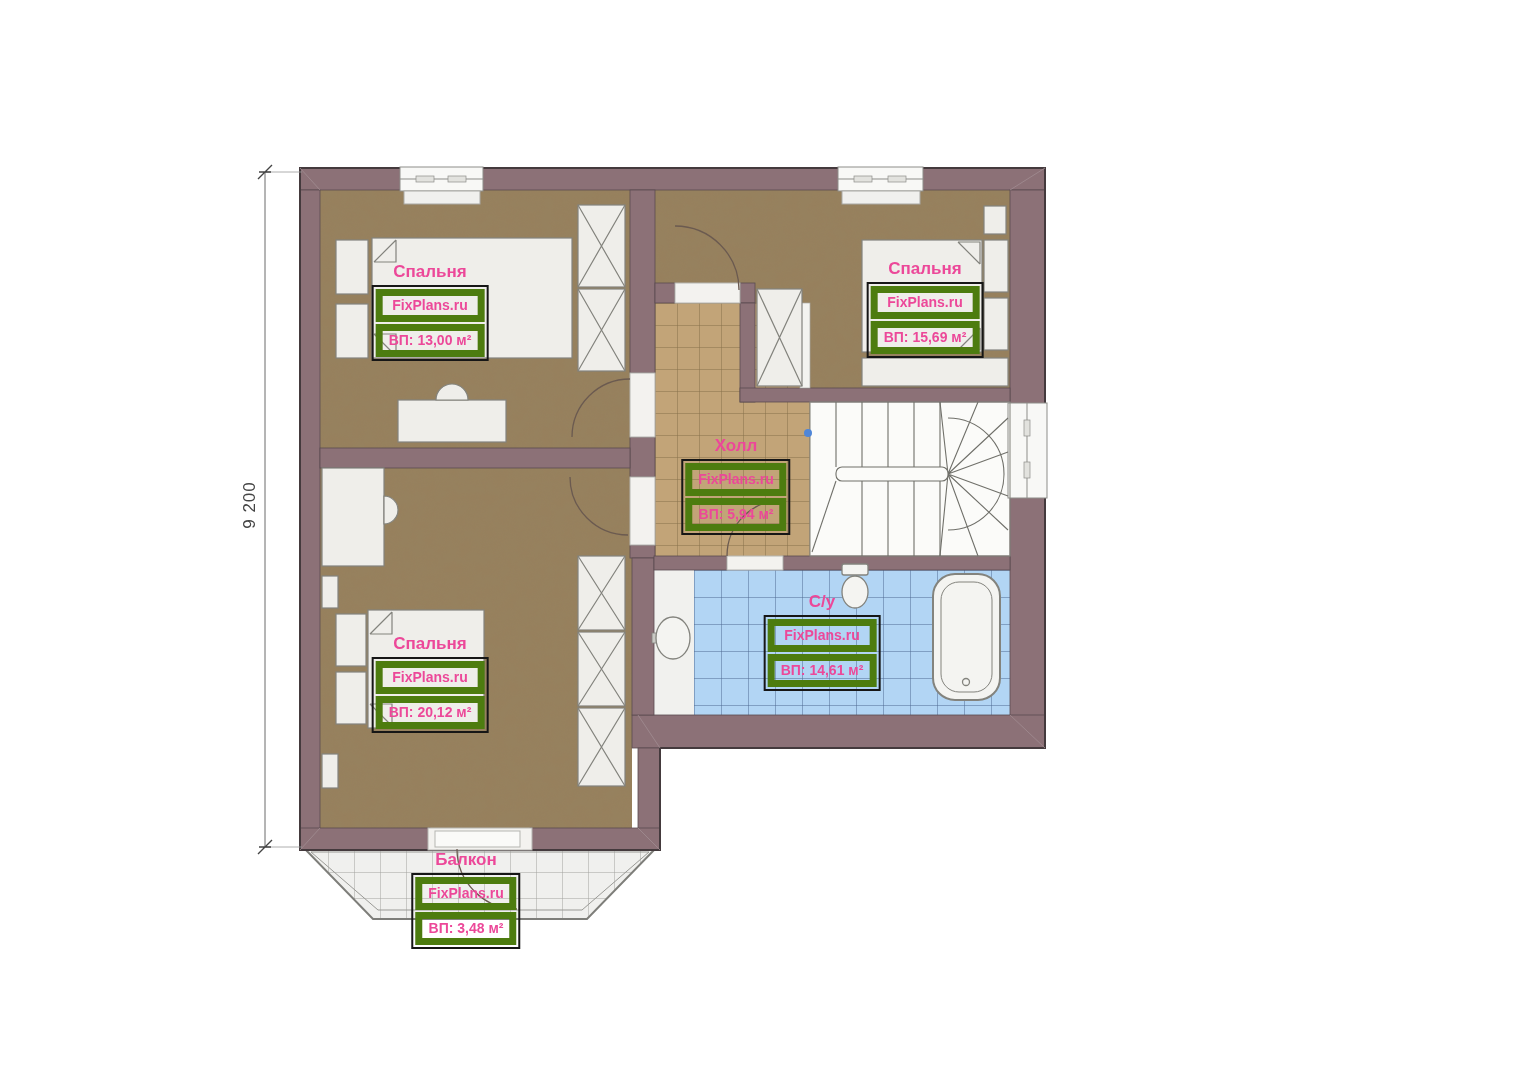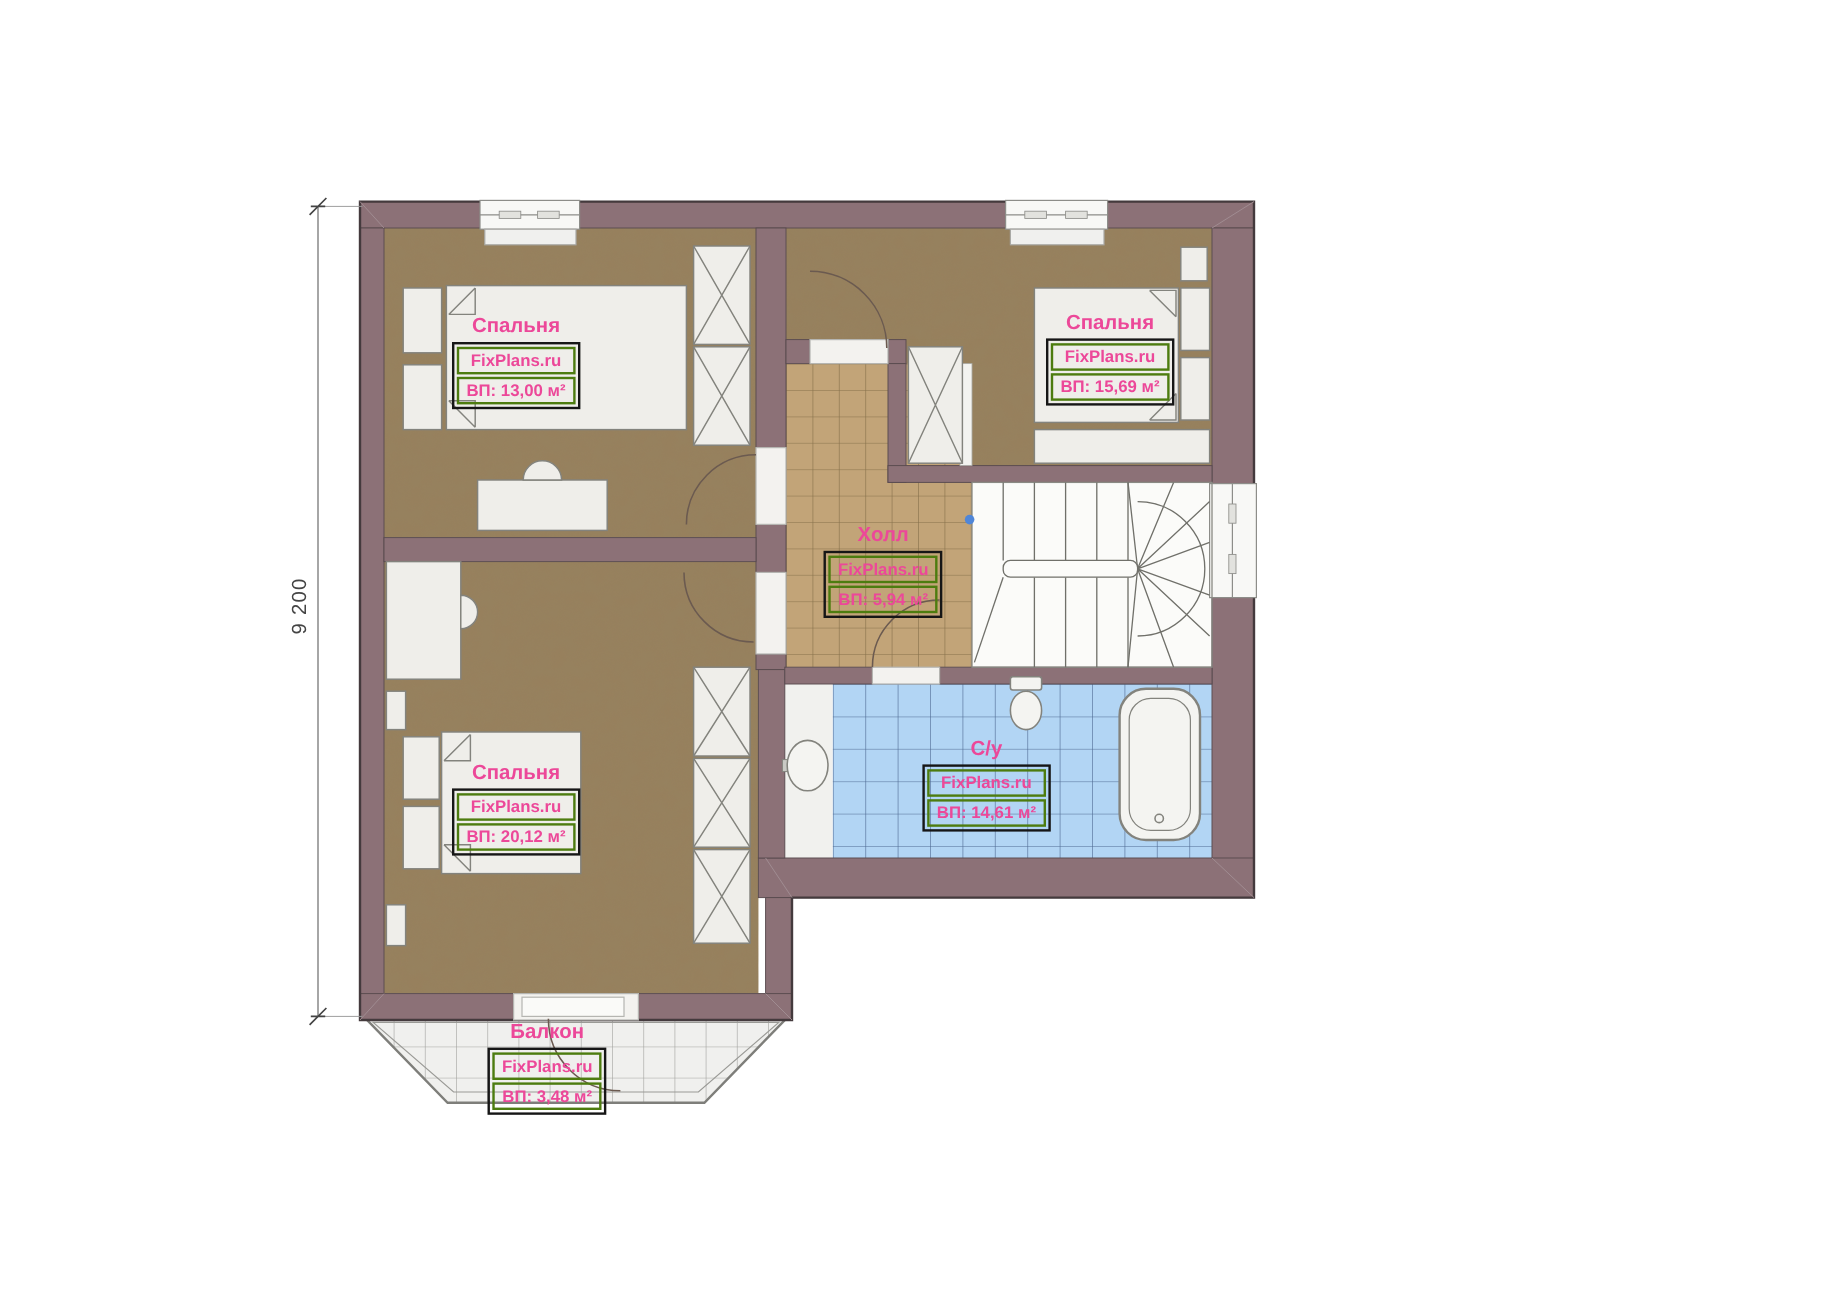--- a/index.html
+++ b/index.html
@@ -13,21 +13,21 @@
     position:absolute;transform:translateX(-50%);
     text-align:center;color:#ec4899;pointer-events:none;z-index:5;
   }
   .room-label .room-name{
     font-size:17px;font-weight:bold;line-height:20px;margin-bottom:3px;white-space:nowrap;
   }
   .fixbox{
     display:inline-block;border:2px solid #161616;padding:2px;background:transparent;
   }
   .fixbox .row{
-    display:block;border:2px solid #4d7c0f;padding:0px 6px;
+    display:block;border:7px solid #4d7c0f;padding:0px 6px;
     font-size:14px;font-weight:bold;line-height:19px;white-space:nowrap;
   }
   .fixbox .row + .row{margin-top:2px;}
   .dim-label{
     position:absolute;left:210px;top:495px;width:80px;height:20px;
     transform:rotate(-90deg);transform-origin:center;
     font-size:17px;color:#444444;text-align:center;letter-spacing:1px;z-index:4;
   }
 </style>
 </head>
@@ -256,37 +256,37 @@
 </div>
 
 <div class="room-label" style="left:736px;top:436px;">
   <div class="room-name">Холл</div>
   <div class="fixbox">
     <span class="row">FixPlans.ru</span>
     <span class="row">ВП: 5,94 м²</span>
   </div>
 </div>
 
-<div class="room-label" style="left:822px;top:592px;margin-top:22px;">
+<div class="room-label" style="left:822px;top:592px;">
   <div class="room-name">С/у</div>
   <div class="fixbox">
     <span class="row">FixPlans.ru</span>
     <span class="row">ВП: 14,61 м²</span>
   </div>
 </div>
 
 <div class="room-label" style="left:430px;top:634px;">
   <div class="room-name">Спальня</div>
   <div class="fixbox">
     <span class="row">FixPlans.ru</span>
     <span class="row">ВП: 20,12 м²</span>
   </div>
 </div>
 
-<div class="room-label" style="left:456px;top:850px;">
+<div class="room-label" style="left:466px;top:850px;">
   <div class="room-name">Балкон</div>
   <div class="fixbox">
     <span class="row">FixPlans.ru</span>
     <span class="row">ВП: 3,48 м²</span>
   </div>
 </div>
 
 </div>
 
 </body></html>

